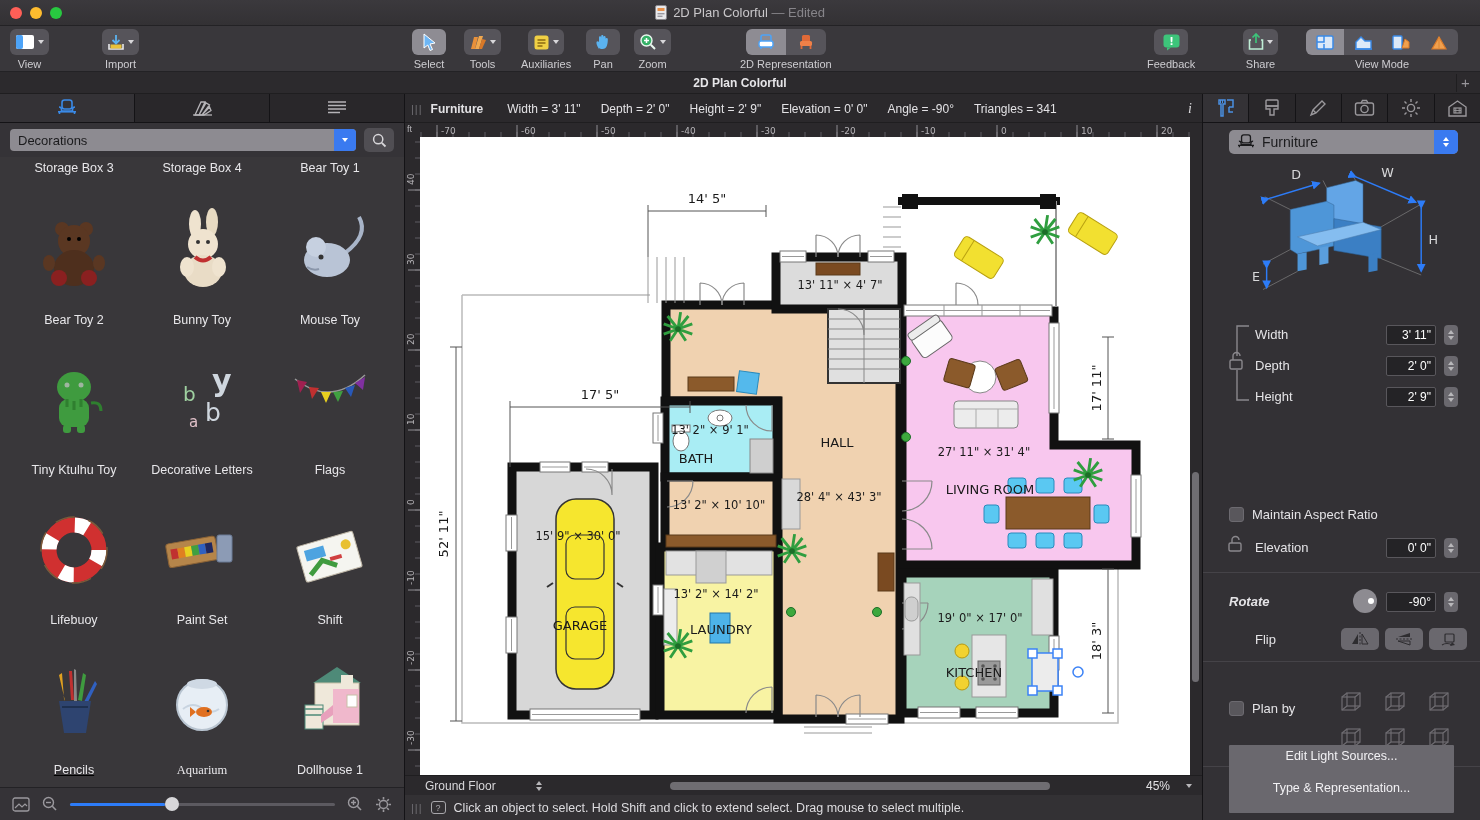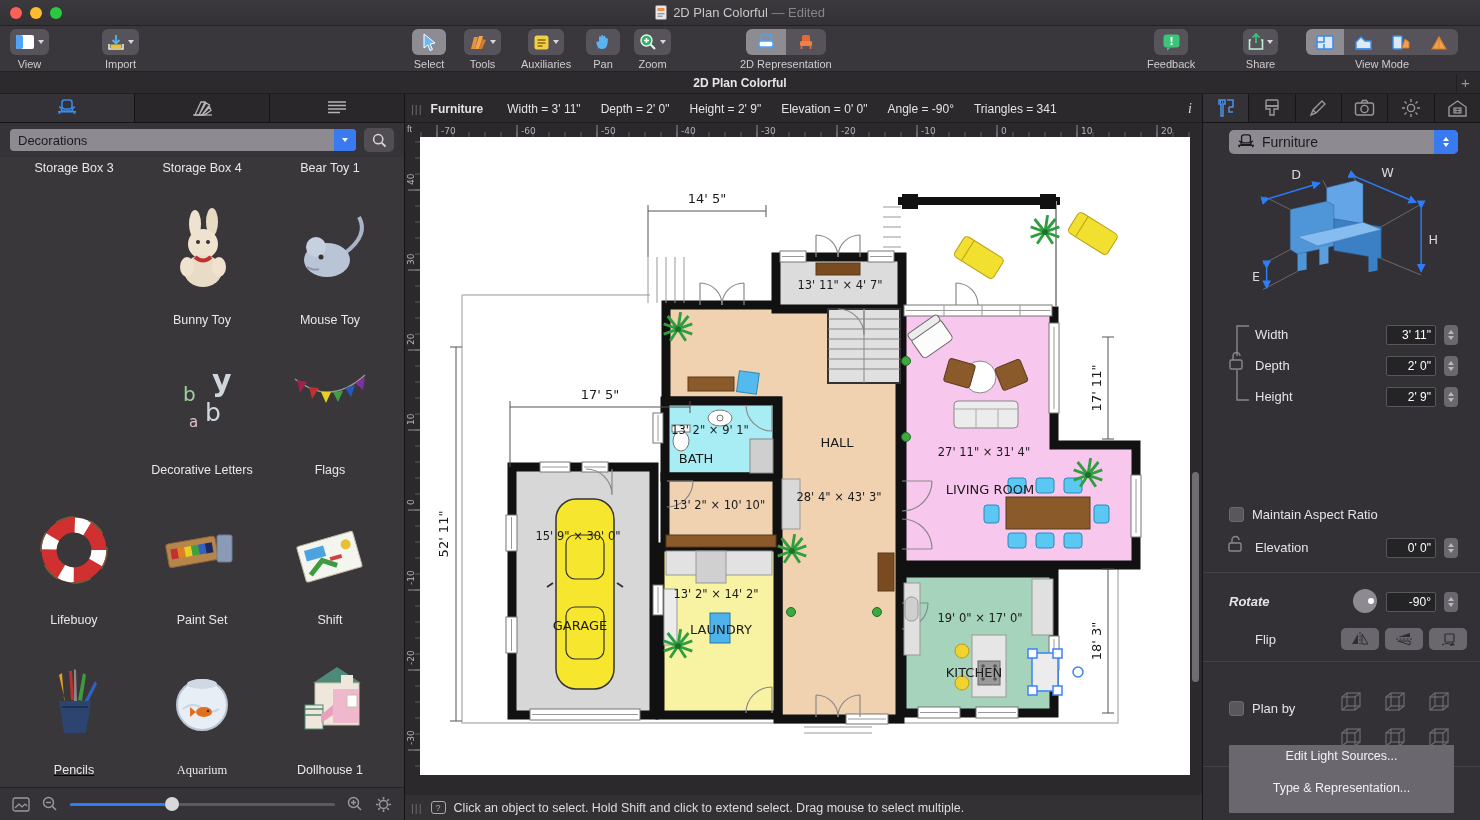--- a/index.html
+++ b/index.html
@@ -353,38 +353,60 @@
           <circle cx="6.2" cy="6.2" r="4.6" fill="none" stroke="#d8d7da" stroke-width="1.5"></circle>
           <path d="M9.8 9.8 L13.5 13.5" stroke="#d8d7da" stroke-width="1.8"></path>
         </svg>
       </div>
     </div>
 
     <div class="lib-grid">
         <span class="partial-label" style="left: 10px;">Storage Box 3</span>
         <span class="partial-label" style="left: 138px;">Storage Box 4</span>
         <span class="partial-label" style="left: 266px;">Bear Toy 1</span>
+        <div class="tile" style="left: 10px; top: 48px;"><svg class="thumb" viewBox="0 0 90 90">
+            <circle cx="33" cy="24" r="7" fill="#5a3722"></circle>
+            <circle cx="57" cy="24" r="7" fill="#5a3722"></circle>
+            <circle cx="45" cy="36" r="16" fill="#5a3722"></circle>
+            <ellipse cx="45" cy="63" rx="20" ry="18" fill="#4e2f1d"></ellipse>
+            <circle cx="30" cy="73" r="8" fill="#8a2020"></circle>
+            <circle cx="60" cy="73" r="8" fill="#8a2020"></circle>
+            <ellipse cx="20" cy="58" rx="6" ry="8" fill="#5a3722"></ellipse>
+            <ellipse cx="70" cy="58" rx="6" ry="8" fill="#5a3722"></ellipse>
+            <circle cx="40" cy="34" r="2" fill="#000"></circle>
+            <circle cx="50" cy="34" r="2" fill="#000"></circle>
+          </svg><span class="tile-label">Bear Toy 2</span></div>
         <div class="tile" style="left: 138px; top: 48px;"><svg class="thumb" viewBox="0 0 90 90">
             <ellipse cx="38" cy="19" rx="6" ry="14" fill="#efe3cf"></ellipse>
             <ellipse cx="55" cy="17" rx="6" ry="14" fill="#e7dac2"></ellipse>
             <circle cx="46" cy="39" r="15" fill="#efe3cf"></circle>
             <ellipse cx="46" cy="66" rx="19" ry="16" fill="#e9dcc6"></ellipse>
             <ellipse cx="30" cy="62" rx="7" ry="10" fill="#efe3cf"></ellipse>
             <ellipse cx="62" cy="62" rx="7" ry="10" fill="#efe3cf"></ellipse>
             <path d="M38 52 q8 7 16 0" stroke="#c03030" stroke-width="4" fill="none"></path>
             <circle cx="41" cy="37" r="2" fill="#333"></circle>
             <circle cx="51" cy="37" r="2" fill="#333"></circle>
           </svg><span class="tile-label">Bunny Toy</span></div>
         <div class="tile" style="left: 266px; top: 48px;"><svg class="thumb" viewBox="0 0 90 90">
             <path d="M60 48 q24 -18 14 -36" stroke="#a8b4c8" stroke-width="4" fill="none"></path>
             <ellipse cx="42" cy="55" rx="23" ry="17" fill="#b9c4d6"></ellipse>
             <circle cx="31" cy="42" r="10" fill="#c6d0e0"></circle>
             <circle cx="36" cy="52" r="2.5" fill="#333"></circle>
             <path d="M22 62 q6 4 12 2" stroke="#8a96aa" stroke-width="2" fill="none"></path>
           </svg><span class="tile-label">Mouse Toy</span></div>
+        <div class="tile" style="left: 10px; top: 198px;"><svg class="thumb" viewBox="0 0 90 90">
+            <ellipse cx="45" cy="32" rx="17" ry="15" fill="#3f9b3f"></ellipse>
+            <rect x="30" y="44" width="30" height="28" rx="9" fill="#3f9b3f"></rect>
+            <path d="M38 44 v8 M45 46 v9 M52 44 v8" stroke="#2f7f2f" stroke-width="3"></path>
+            <path d="M62 48 q10 -2 10 8" stroke="#2f7f2f" stroke-width="3" fill="none"></path>
+            <circle cx="38" cy="30" r="2.5" fill="#9fb5a0"></circle>
+            <circle cx="52" cy="30" r="2.5" fill="#9fb5a0"></circle>
+            <rect x="34" y="70" width="8" height="8" rx="3" fill="#3f9b3f"></rect>
+            <rect x="48" y="70" width="8" height="8" rx="3" fill="#3f9b3f"></rect>
+          </svg><span class="tile-label">Tiny Ktulhu Toy</span></div>
         <div class="tile" style="left: 138px; top: 198px;"><svg class="thumb" viewBox="0 0 90 90">
             <text x="55" y="36" font-size="30" fill="#cfd6de" font-weight="bold">y</text>
             <text x="26" y="46" font-size="20" fill="#9fd0a0">b</text>
             <text x="48" y="66" font-size="25" fill="#cfd6de">b</text>
             <text x="32" y="72" font-size="15" fill="#e0c0c8">a</text>
           </svg><span class="tile-label">Decorative Letters</span></div>
         <div class="tile" style="left: 10px; top: 348px;"><svg class="thumb" viewBox="0 0 90 90">
             <circle cx="45" cy="45" r="25" fill="none" stroke="#d03030" stroke-width="15"></circle>
             <circle cx="45" cy="45" r="25" fill="none" stroke="#fff" stroke-width="15" stroke-dasharray="13 26.3"></circle>
             <circle cx="45" cy="45" r="33" fill="none" stroke="#7a5a3a" stroke-width="1.5" stroke-dasharray="20 14"></circle>
@@ -829,20 +851,32 @@
           <text x="560" y="485" text-anchor="middle">19' 0" × 17' 0"</text>
           <text x="554" y="540" text-anchor="middle" font-size="13">KITCHEN</text>
         </g>
       </svg>
     </div>
 
     <div class="vscroll">
       <div class="vscroll-thumb"></div>
     </div>
 
+    <div class="canvas-footer">
+      <div class="floor-select">
+        <span>Ground Floor</span>
+        <span class="updown">
+            <span class="chev-u-s"></span>
+            <span class="chev-d-s"></span>
+          </span>
+      </div>
+      <div class="hscroll"></div>
+      <span class="zoom-pct">45%</span>
+      <span class="zoom-chev chev-d-s"></span>
+    </div>
 
     <div class="statusbar">
       <span class="grip">|||</span>
       <span class="help-bubble">?</span>
       <span>Click an object to select. Hold Shift and click to extend select. Drag mouse to select multiple.</span>
     </div>
   </div>
 
   <div id="inspector">
     <div class="insp-tabs">

